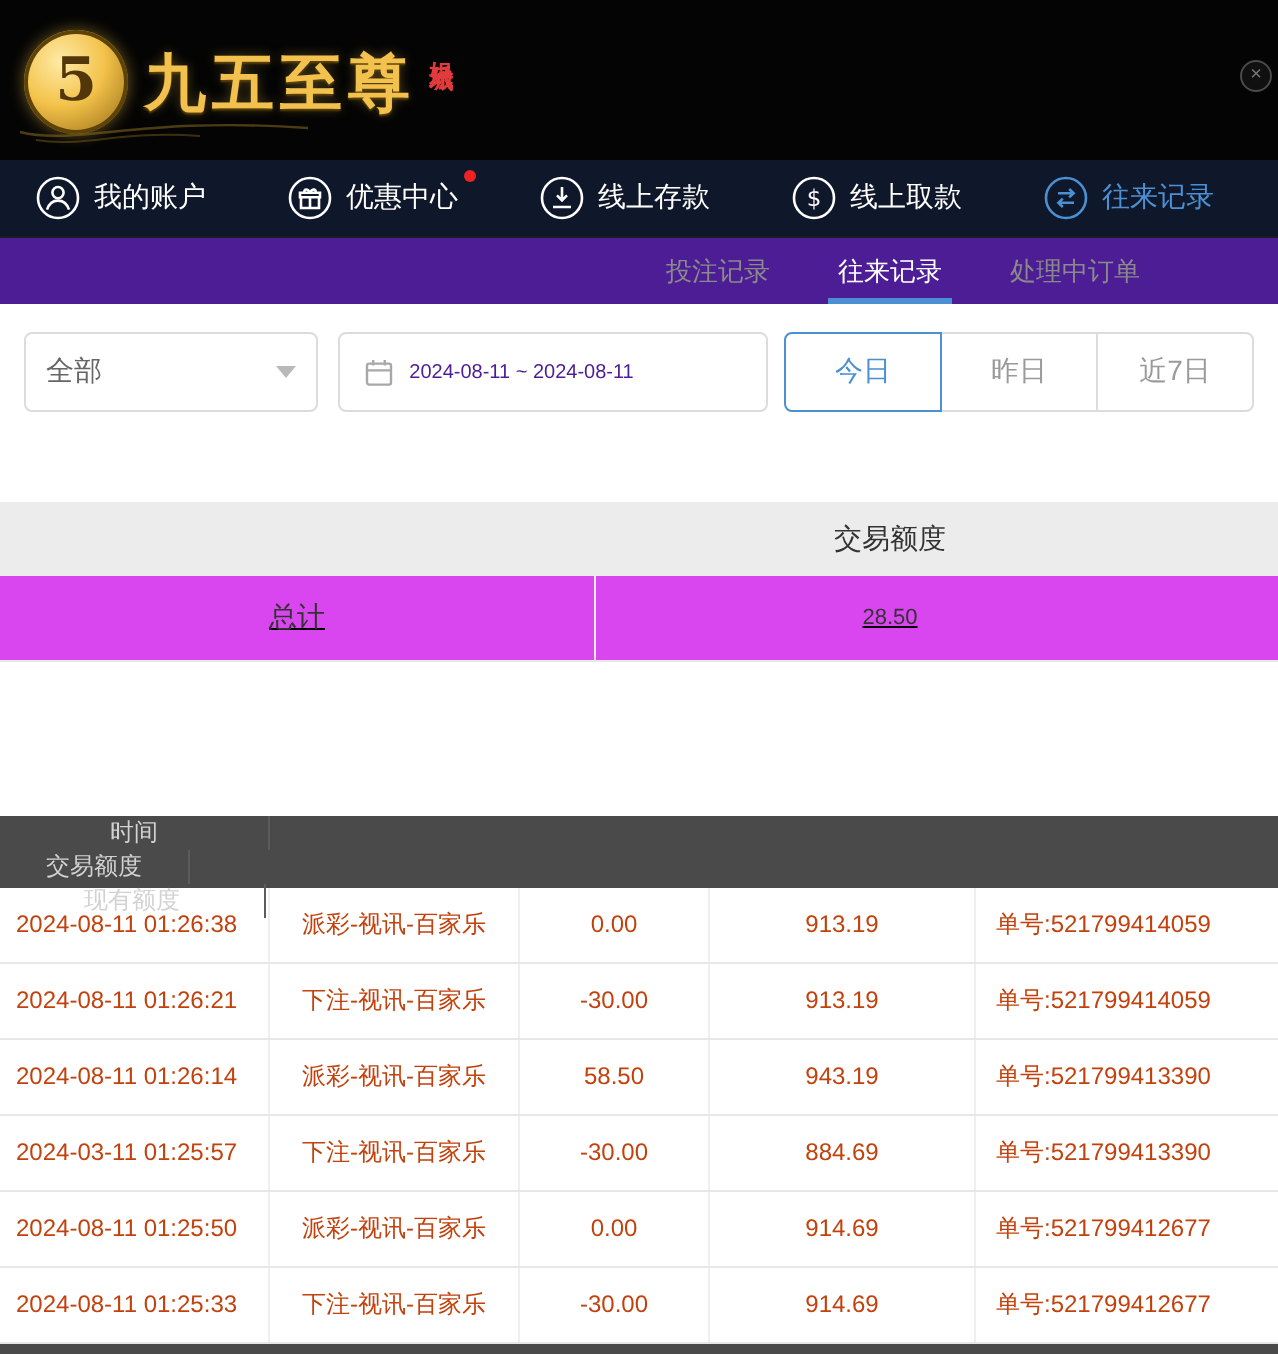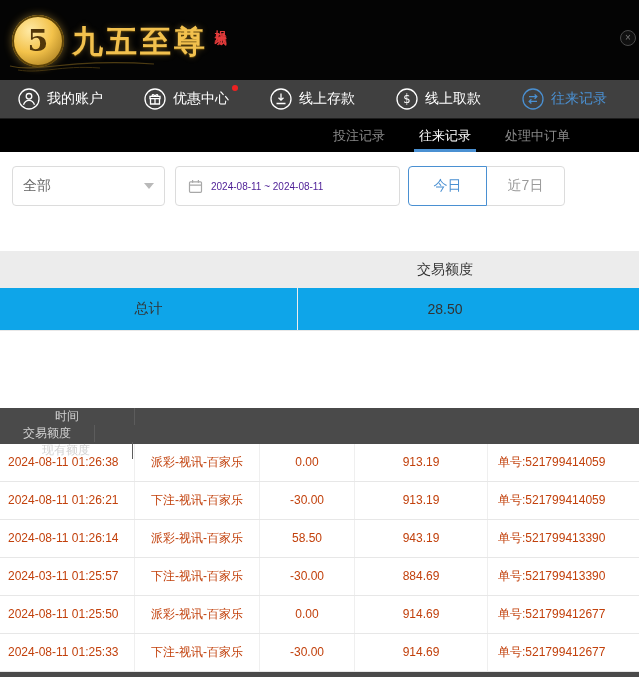--- a/index.html
+++ b/index.html
@@ -16,28 +16,28 @@
   .emblem .mono{font-family:"DejaVu Serif","Liberation Serif",serif;font-size:30px;font-weight:bold;color:#52370a;line-height:1;}
   .brand-name{font-size:31px;font-weight:bold;letter-spacing:3px;margin-left:8px;margin-top:8px;
     color:#f2c14e;text-shadow:0 1px 1px #5d4308,0 0 6px rgba(242,193,78,.35);}
   .brand-badge{writing-mode:vertical-rl;text-orientation:upright;font-size:12px;font-weight:bold;color:#e23b3b;
     margin-left:5px;margin-top:8px;letter-spacing:1px;line-height:1.15;}
   .flourish{position:absolute;left:8px;top:57px;opacity:.55;}
   .close-fab{position:absolute;top:30px;right:3px;width:16px;height:16px;border:1px solid #4a4a4a;border-radius:50%;
     color:#777;font-size:10px;line-height:14px;text-align:center;cursor:pointer;background:#101010;}
 
   
-  .main-nav{height:38px;background:#404040;display:flex;align-items:center;padding-left:18px;gap:41px;}
+  .main-nav{height:38px;background:#0f172a;display:flex;align-items:center;padding-left:18px;gap:41px;}
   .nav-item{display:flex;align-items:center;gap:7px;color:#fff;font-size:14px;position:relative;cursor:pointer;white-space:nowrap;}
   .nav-item.active{color:#4a90d2;}
   .nav-item svg{display:block;}
   .notif-dot{position:absolute;top:-3px;right:-9px;width:6px;height:6px;border-radius:50%;background:#e22;}
 
   
-  .subnav{height:34px;background:#000000;border-top:1px solid #1d1d1d;display:flex;justify-content:flex-end;align-items:stretch;padding-right:52px;}
+  .subnav{height:34px;background:#4c1d95;border-top:1px solid #1d1d1d;display:flex;justify-content:flex-end;align-items:stretch;padding-right:52px;}
   .tab{display:flex;align-items:center;padding:0 17px;font-size:13px;color:#8a8a8a;position:relative;cursor:pointer;white-space:nowrap;}
   .tab.active{color:#fff;}
   .tab.active::after{content:"";position:absolute;left:12px;right:12px;bottom:0;height:3px;background:#4a90d2;}
 
   
   .filters{background:#fff;padding:14px 12px;display:flex;align-items:center;}
   .select{width:153px;height:40px;border:1px solid #dcdcdc;border-radius:4px;display:flex;align-items:center;
     justify-content:space-between;padding:0 10px;color:#666;font-size:14px;cursor:pointer;background:#fff;}
   .chevron{width:0;height:0;border-left:5px solid transparent;border-right:5px solid transparent;border-top:6px solid #b9b9b9;}
   .daterange{height:40px;width:225px;border:1px solid #dcdcdc;border-radius:4px;display:flex;align-items:center;gap:8px;
@@ -47,23 +47,23 @@
     display:flex;align-items:center;justify-content:center;margin-left:-1px;cursor:pointer;position:relative;}
   .qbtn:first-child{border-radius:4px 0 0 4px;margin-left:0;}
   .qbtn:last-child{border-radius:0 4px 4px 0;}
   .qbtn.active{border-color:#4a90d2;color:#4a90d2;z-index:1;}
 
   
   .summary{margin-top:31px;}
   .sum-head{height:37px;background:#ececec;display:flex;}
   .sum-head .sc1{width:298px;}
   .sum-head .sc2{width:294px;display:flex;align-items:center;justify-content:center;font-size:14px;color:#333;}
-  .sum-row{height:43px;display:flex;border-bottom:1px solid #e8e8e8;background:#0ea5e9;}
+  .sum-row{height:43px;display:flex;border-bottom:1px solid #e8e8e8;background:#d946ef;text-decoration:underline;}
   .sum-row .sc1{width:298px;display:flex;align-items:center;justify-content:center;font-size:14px;color:#333;border-right:1px solid #ededed;}
-  .sum-row .sc2{width:294px;display:flex;align-items:center;justify-content:center;font-size:14px;color:#333;text-align:right;}
+  .sum-row .sc2{width:294px;display:flex;align-items:center;justify-content:center;font-size:11px;color:#333;text-align:right;}
 
   
   .table{margin-top:77px;}
   .thead{height:36px;background:#4a4a4a;display:flex;flex-direction:column;}
   .th{display:flex;align-items:center;justify-content:center;color:#d2d2d2;font-size:12px;border-right:1px solid #5c5c5c;}
   .th:last-child{border-right:none;}
   .c-time{width:135px;flex:none;}
   .c-type{width:125px;flex:none;}
   .c-amt{width:95px;flex:none;}
   .c-bal{width:133px;flex:none;}
@@ -159,20 +159,23 @@
         <rect x="1.5" y="2.8" width="12" height="10.5" rx="1"></rect>
         <path d="M1.5 6.2 H13.5 M4.6 1 V3.8 M10.4 1 V3.8"></path>
       </svg>
       <span>2024-08-11 ~ 2024-08-11</span>
     </div>
     <div class="btn-group">
       <div class="qbtn active">
         <span>今日</span>
       </div>
       <div class="qbtn">
+        <span>昨日</span>
+      </div>
+      <div class="qbtn">
         <span>近7日</span>
       </div>
     </div>
   </div>
 
   <div class="summary">
     <div class="sum-head">
       <div class="sc1"></div>
       <div class="sc2">交易额度</div>
     </div>

